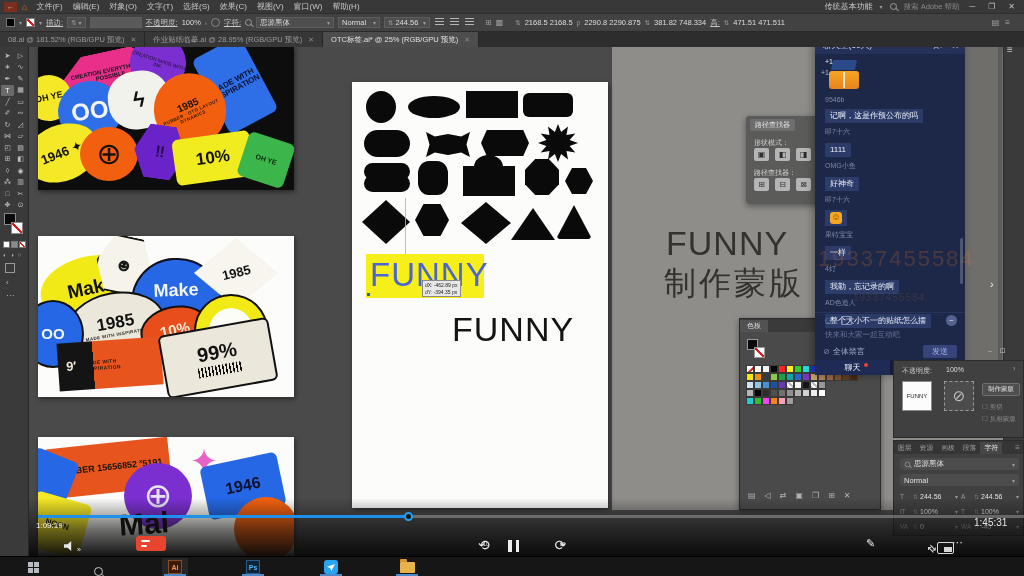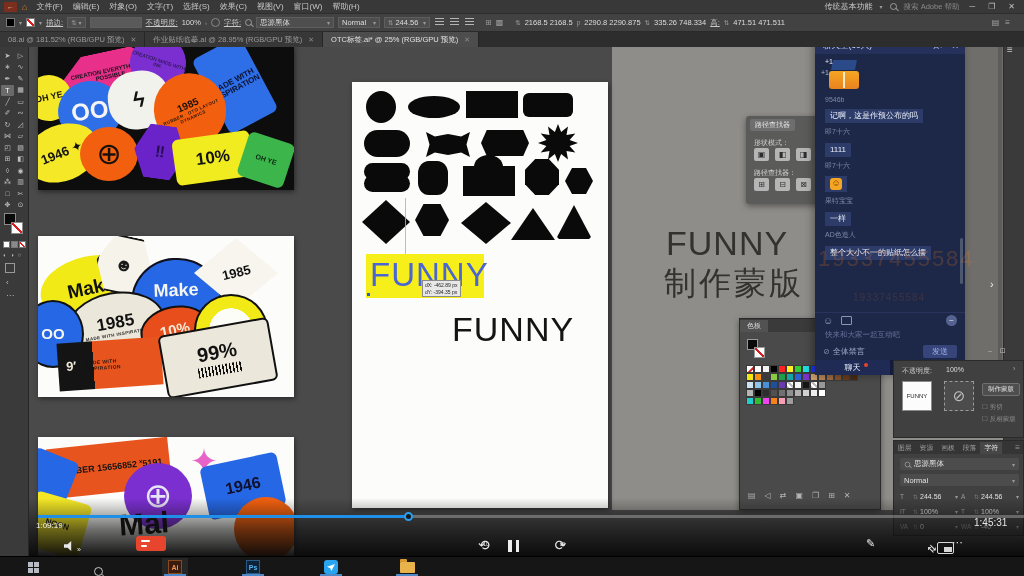--- a/index.html
+++ b/index.html
@@ -308,21 +308,21 @@
     <span class="para-ic"></span>
     <span class="para-ic"></span>
     <span class="para-ic"></span>
     <span style="color:#999;font-size:8px;margin-left:6px;">⊞</span>
     <span style="color:#999;font-size:8px;">▩</span>
     <span class="stp" style="margin-left:8px;">⇅</span>
     <span class="coordv">2168.5 2168.5</span>
     <span class="stp">p</span>
     <span class="coordv">2290.8 2290.875</span>
     <span class="stp">⇅</span>
-    <span class="coordv">335.26 748.334</span>
+    <span class="coordv">381.82 748.334</span>
     <span class="ulabel">高:</span>
     <span class="stp">⇅</span>
     <span class="coordv">471.51 471.511</span>
     <span class="cb-right">
         <span>▤</span>
         <span>≡</span>
       </span>
   </div>
 
   
@@ -633,22 +633,24 @@
     <span class="plus1a">+1</span>
     <span class="plus1b">+1</span>
     <div class="bigemo">
       <div class="cap"></div>
       <div class="book"></div>
       <div class="page"></div>
     </div>
     <div id="chat-messages">
         <div class="msg"><div class="msg-user">9546b</div><div class="msg-bubble">记啊，这是作预公布的吗</div></div>
         <div class="msg"><div class="msg-user">即7十六</div><div class="msg-bubble">1111</div></div>
+        <div class="msg"><div class="msg-user">OMG小鱼</div><div class="msg-bubble">好神奇</div></div>
         <div class="msg"><div class="msg-user">即7十六</div><div class="msg-bubble"><span class="msg-emoji">☺</span></div></div>
         <div class="msg"><div class="msg-user">果特宝宝</div><div class="msg-bubble">一样</div></div>
+        <div class="msg"><div class="msg-user">4灯</div><div class="msg-bubble">我勒，忘记录的啊</div></div>
         <div class="msg"><div class="msg-user">AD色造人</div><div class="msg-bubble">整个大小不一的贴纸怎么摆</div></div>
       </div>
     <div class="chat-scroll"></div>
     <div class="chat-tools">
       <span class="ct-ic">☺</span>
       <span class="ct-img"></span>
       <span class="ct-circle">−</span>
     </div>
     <div class="chat-hint">快来和大家一起互动吧</div>
     <div class="chat-send-row">

